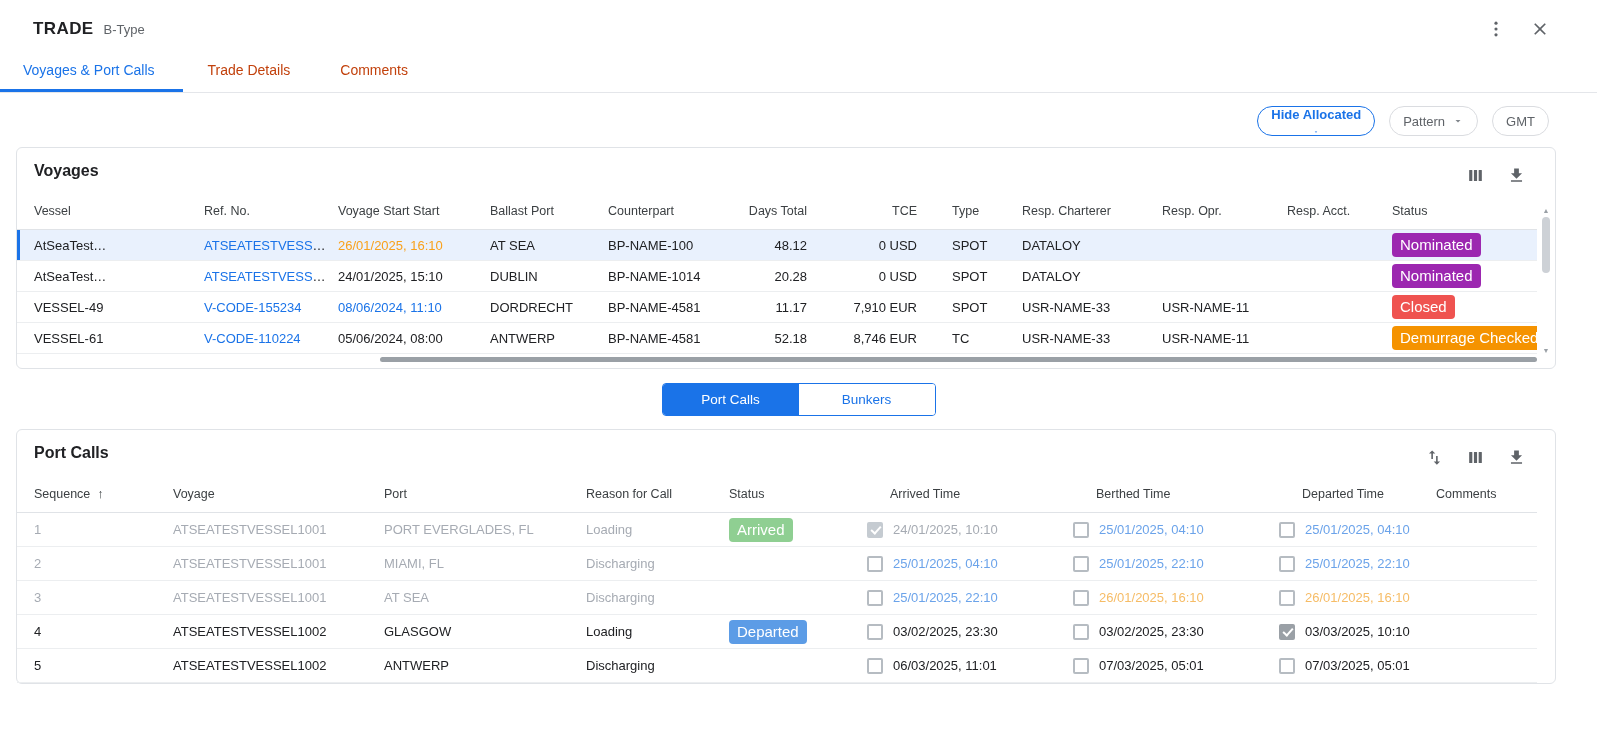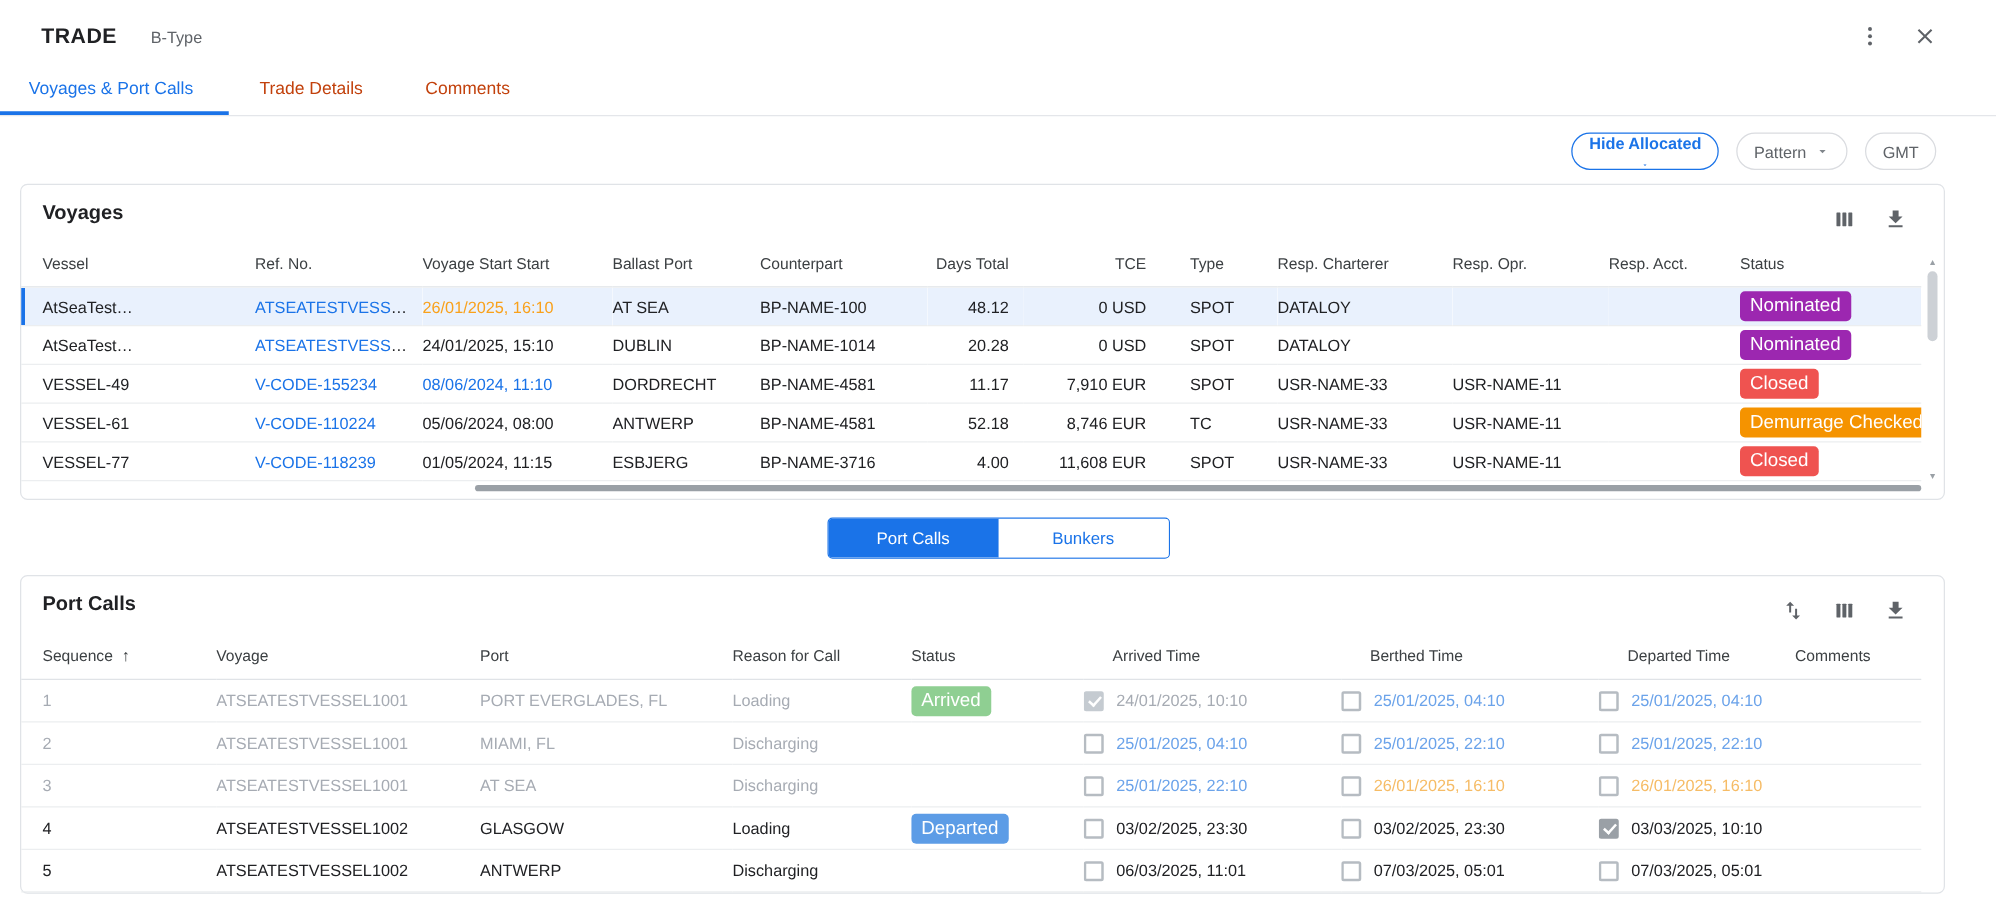--- a/index.html
+++ b/index.html
@@ -9,21 +9,21 @@
     color:#202124; font-size:13px;
   }
   :root{
     --accent:#1a73e8; --link:#1a73e8; --date-orange:#f9a11b; --text-muted:#a6abb3;
     --badge-nominated:#9c27b0; --badge-closed:#ef5350; --badge-demurrage-checked:#f59300;
     --badge-arrived:#7cc47f; --badge-departed:#5c9ce6; --selected-row-bg:#e9f1fd;
   }
 
   
   .titlebar { display:flex; align-items:center; justify-content:space-between; padding:16px 44px 8px 33px; }
-  .title-group { display:flex; align-items:baseline; gap:27px; }
+  .title-group { display:flex; align-items:baseline; gap:10px; }
   .title-group h1 { font-size:17px; font-weight:700; letter-spacing:.4px; color:#202124; }
   .subtitle { font-size:13px; color:#5f6368; }
   .titlebar-actions { display:flex; gap:18px; align-items:center; }
   .icon-btn { background:none; border:none; width:26px; height:26px; display:flex; align-items:center; justify-content:center; cursor:pointer; color:#5f6368; padding:0; }
   .icon-btn svg { fill:#5f6368; }
 
   
   .tabbar { display:flex; border-bottom:1px solid #e4e6ea; }
   .tab { padding:12px 25px 14px; font-size:14px; font-weight:500; color:#c2410c; position:relative; cursor:pointer; white-space:nowrap; }
   .tab:first-child { padding-left:23px; padding-right:28px; }
@@ -240,34 +240,20 @@
         <td class="date">05/06/2024, 08:00</td>
         <td>ANTWERP</td>
         <td>BP-NAME-4581</td>
         <td class="num">52.18</td>
         <td class="num pr-lg">8,746 EUR</td>
         <td>TC</td>
         <td>USR-NAME-33</td>
         <td>USR-NAME-11</td>
         <td></td>
         <td><span class="badge badge-demurrage">Demurrage Checked</span></td>
-      </tr>
-      <tr>
-        <td class="first">VESSEL-77</td>
-        <td><a class="link">V-CODE-118239</a></td>
-        <td class="date">01/05/2024, 11:15</td>
-        <td>ESBJERG</td>
-        <td>BP-NAME-3716</td>
-        <td class="num">4.00</td>
-        <td class="num pr-lg">11,608 EUR</td>
-        <td>SPOT</td>
-        <td>USR-NAME-33</td>
-        <td>USR-NAME-11</td>
-        <td></td>
-        <td><span class="badge badge-closed">Closed</span></td>
       </tr>
     </tbody>
   </table>
 
   <div class="hscroll">
     <div class="thumb"></div>
   </div>
 
   <div class="vscroll">
     <span class="arrow">▲</span>

